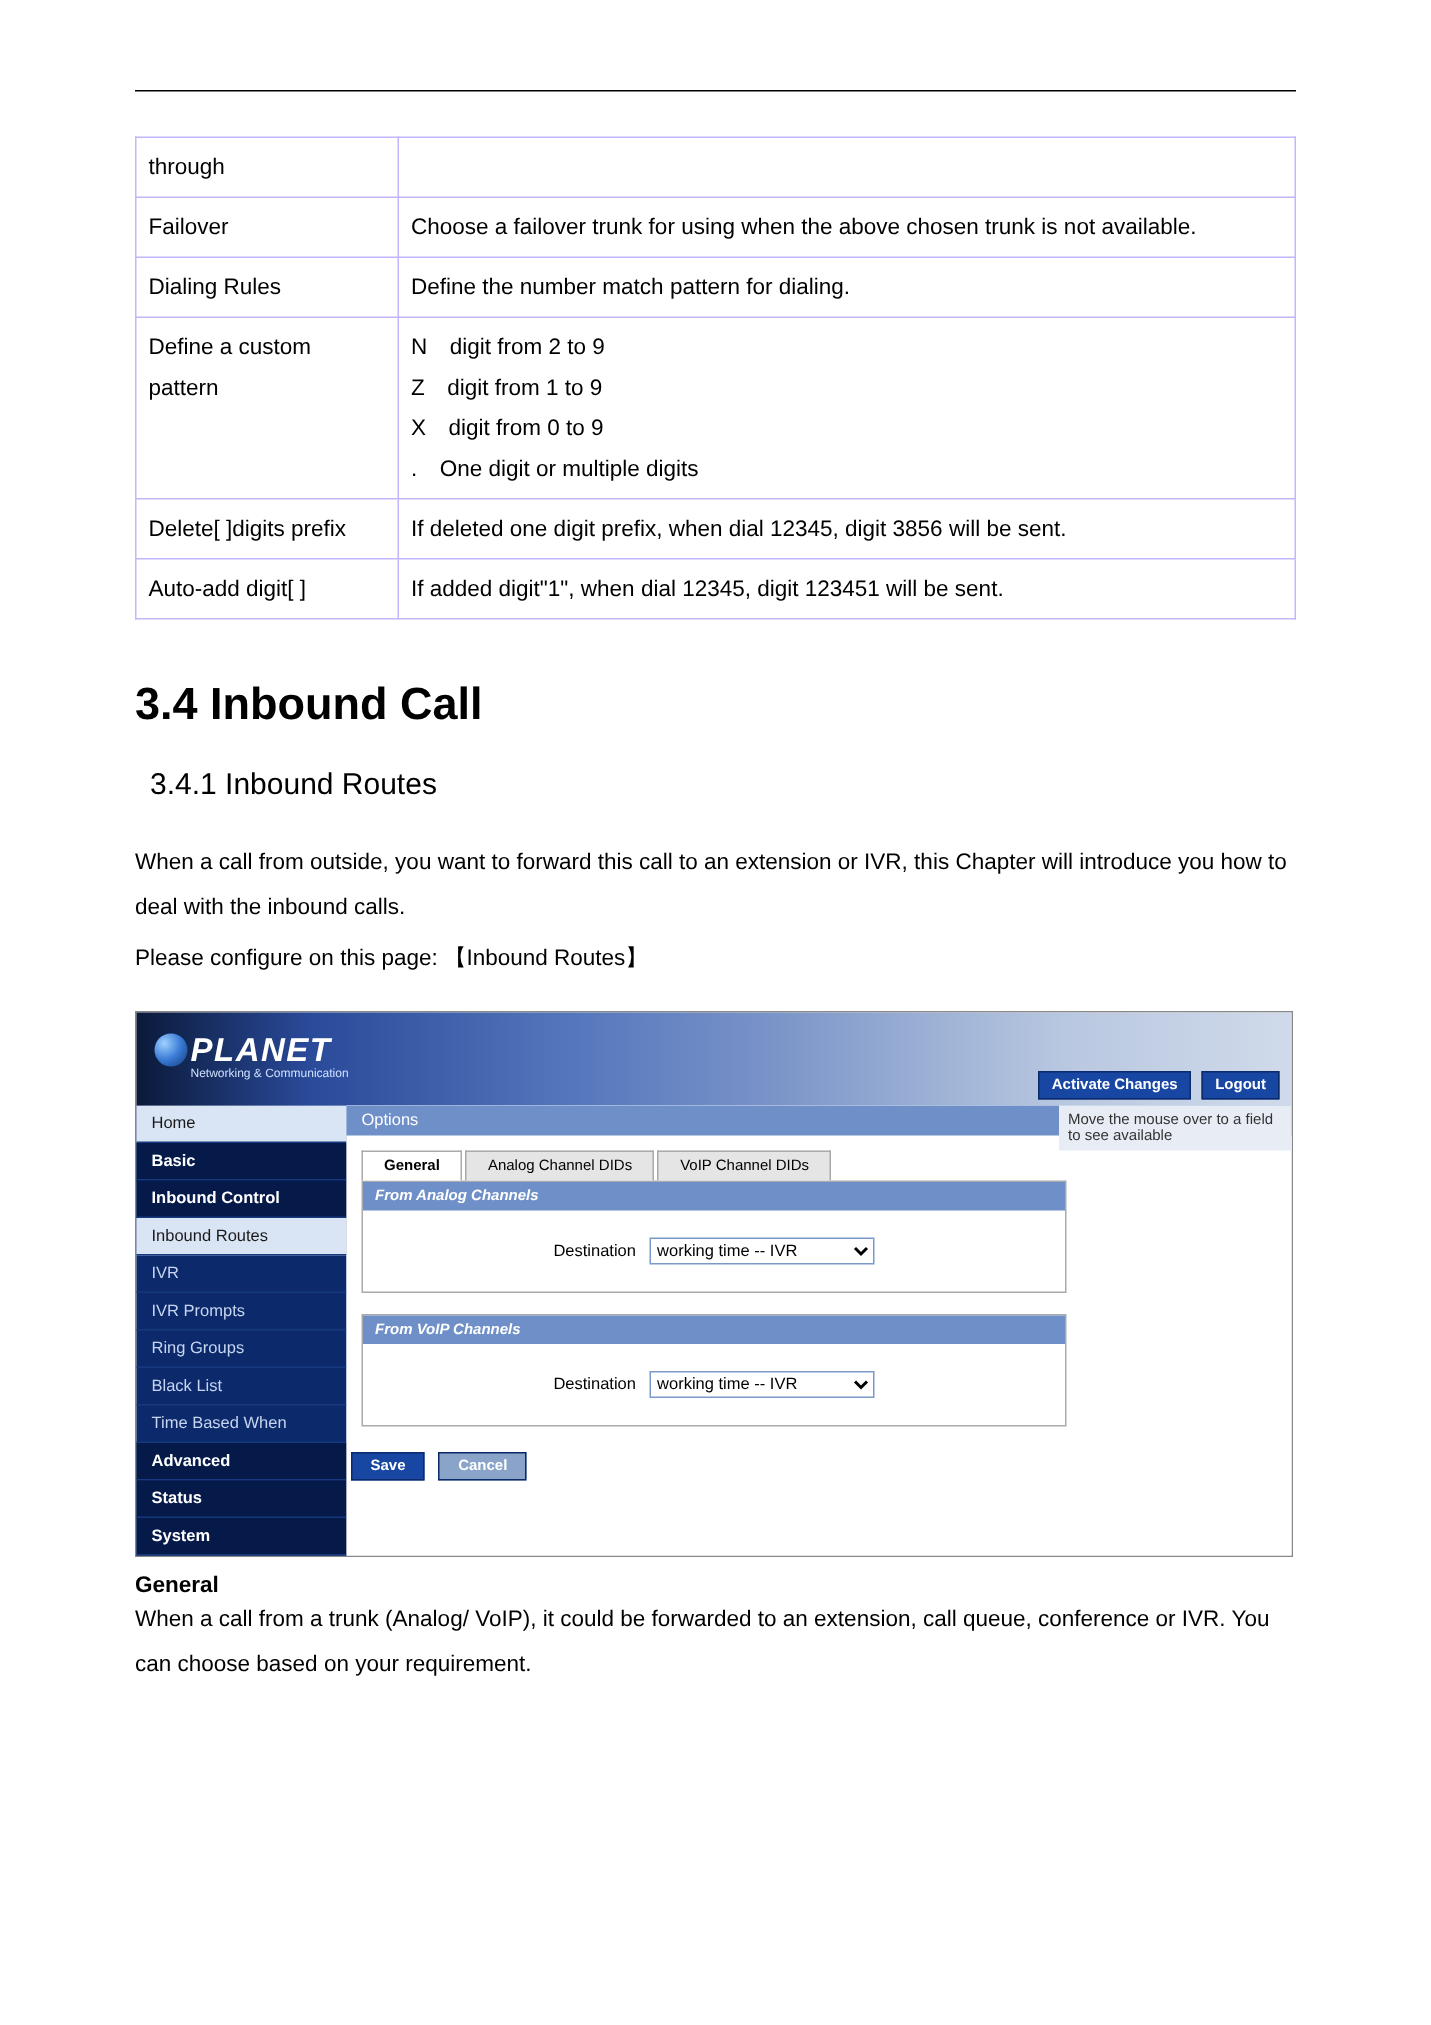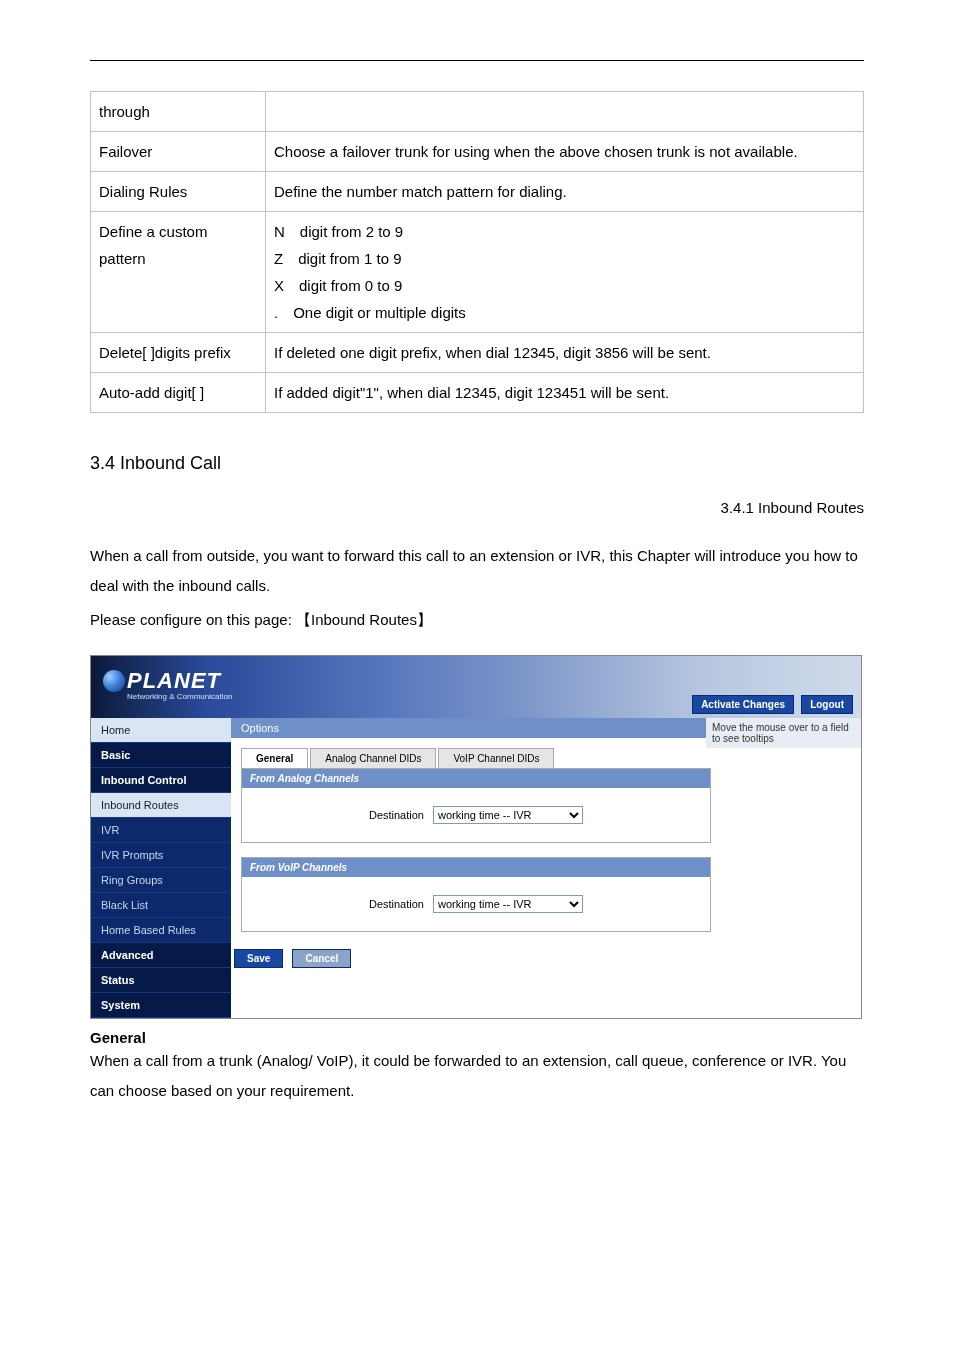--- a/index.html
+++ b/index.html
@@ -3,22 +3,22 @@
 <meta charset="utf-8">
 <style>
   * { box-sizing: border-box; margin: 0; padding: 0; }
   body { font-family: Arial, sans-serif; background: #fff; width: 954px; padding: 60px 90px; color: #000; }
   hr.top-rule { border: none; border-top: 1px solid #000; margin-bottom: 30px; }
 
   table.doc-table { width: 100%; border-collapse: collapse; margin-bottom: 40px; }
   table.doc-table td { border: 1px solid #c4b5fd; padding: 6px 8px; font-size: 15px; vertical-align: top; line-height: 1.8; }
   table.doc-table td.col1 { width: 175px; }
 
-  h2.section-title { font-size: 18px; font-weight: normal; margin: 40px 0 25px 0; }
-  h3.subsection-title { font-size: 15px; font-weight: normal; margin: 0 0 25px 10px; text-align: right; }
+  h2.section-title { font-size: 30px; font-weight: bold; margin: 40px 0 25px 0; }
+  h3.subsection-title { font-size: 20px; font-weight: normal; margin: 0 0 25px 10px; }
 
   p.body-text { font-size: 15px; line-height: 2; margin-bottom: 4px; }
 
   
   .app-window { width: 772px; margin: 20px 0 10px 0; border: 1px solid #888; background: #fff; font-family: Verdana, Arial, sans-serif; font-size: 11px; }
   .app-header { height: 62px; background: linear-gradient(to right, #0b1a3a 0%, #2a4a9a 15%, #5a7abf 40%, #7a94c8 55%, #9fb3d6 70%, #b8c7e0 80%, #d0daea 100%); position: relative; }
   .logo-block { position: absolute; left: 12px; top: 12px; color: #fff; }
   .logo-text { font-size: 22px; font-weight: bold; font-style: italic; letter-spacing: 1px; display: flex; align-items: center; }
   .logo-ball { width: 22px; height: 22px; border-radius: 50%; background: radial-gradient(circle at 30% 30%, #9fd0ff, #3a7bd5, #123a7a); display: inline-block; margin-right: 2px; }
   .logo-sub { font-size: 8px; color: #cde0ff; margin-top: -2px; margin-left: 24px; }
@@ -107,28 +107,28 @@
   <div class="app-body">
     <div class="sidebar">
       <div class="nav-item active">Home</div>
       <div class="nav-item section">Basic</div>
       <div class="nav-item section">Inbound Control</div>
       <div class="nav-item sub active">Inbound Routes</div>
       <div class="nav-item sub">IVR</div>
       <div class="nav-item sub">IVR Prompts</div>
       <div class="nav-item sub">Ring Groups</div>
       <div class="nav-item sub">Black List</div>
-      <div class="nav-item sub">Home Based Rules</div>
+      <div class="nav-item sub">Time Based When</div>
       <div class="nav-item section">Advanced</div>
       <div class="nav-item section">Status</div>
       <div class="nav-item section">System</div>
     </div>
     <div class="main-area">
       <div class="options-bar">Options</div>
-      <div class="help-box">Move the mouse over to a field to see tooltips</div>
+      <div class="help-box">Move the mouse over to a field to see available</div>
       <div class="tabs-row">
         <div class="tab active">General</div>
         <div class="tab">Analog Channel DIDs</div>
         <div class="tab">VoIP Channel DIDs</div>
       </div>
       <div class="panel">
         <div class="panel-head">From Analog Channels</div>
         <div class="panel-body">
           <span class="dest-label">Destination</span>
           <select class="dest-select"><option>working time -- IVR</option></select>

